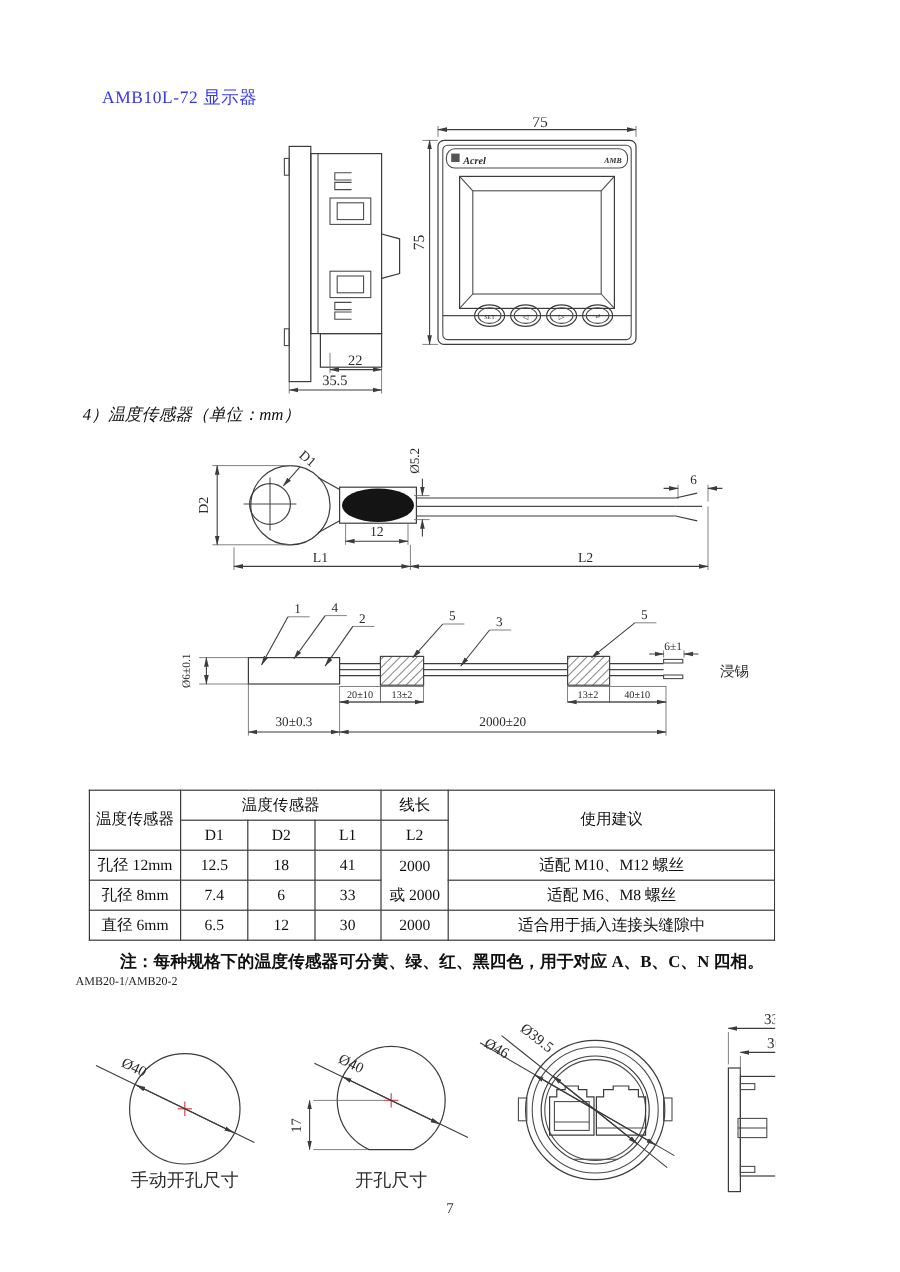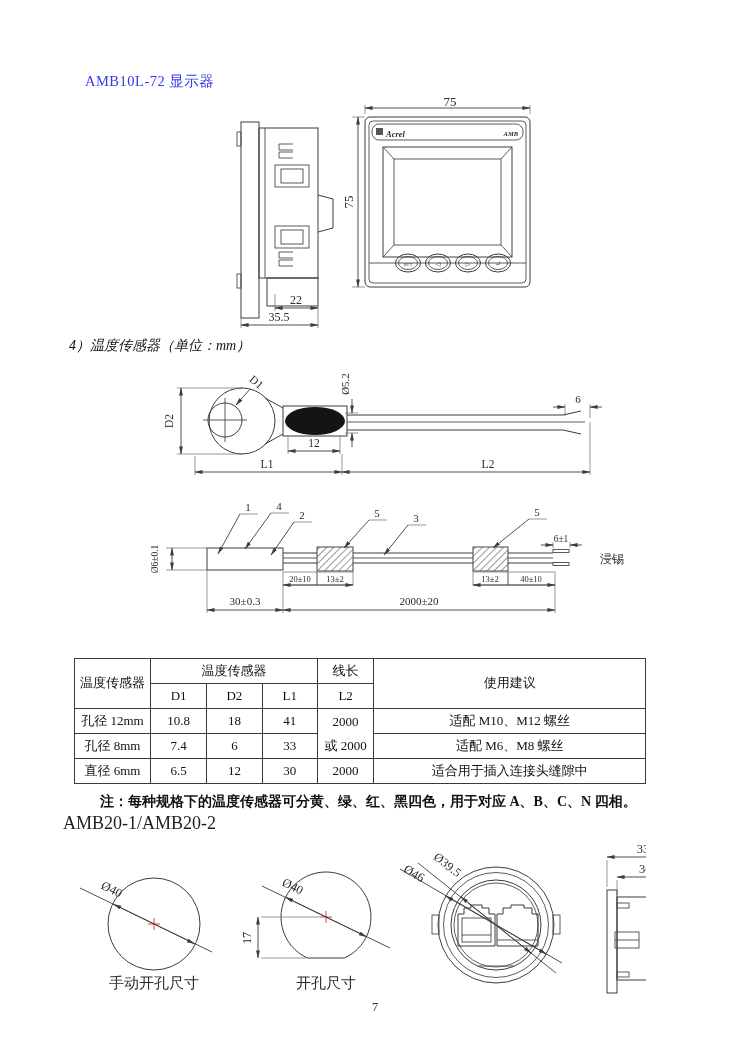--- a/index.html
+++ b/index.html
@@ -2,21 +2,21 @@
 <html><head>
 <meta charset="utf-8">
 <style>
   html,body{margin:0;padding:0;background:#fff;}
   .page{position:relative;width:646px;height:1060px;background:#fff;overflow:hidden;
         font-family:"Liberation Serif","DejaVu Serif",serif;color:#1f1f1f;}
   .abs{position:absolute;}
   .doc-title{left:85px;top:72px;font-size:14.5px;color:#3737ee;letter-spacing:0.5px;}
   .h-section{font-size:14px;color:#111;font-style:italic;}
   .note-line{left:63px;top:793px;font-size:14px;font-weight:bold;color:#111;margin-left:37px;}
-  .models-line{left:63px;top:813px;font-size:18px;}
+  .models-line{left:63px;top:813px;font-size:10px;}
   .page-num{left:0;top:1000px;width:750px;text-align:center;font-size:12.5px;color:#333;}
   
   table.spec{position:absolute;left:74px;top:630px;border-collapse:collapse;table-layout:fixed;
              font-size:13px;color:#111;margin-top:28px;}
   table.spec td{border:1px solid #3a3a3a;text-align:center;vertical-align:middle;padding:0 2px;
                 height:24px;line-height:1.15;}
   svg text{fill:#2b2b2b;font-family:"Liberation Serif","DejaVu Serif",serif;}
   svg .ln{stroke:#3c3c3c;stroke-width:1;fill:none;}
   svg .ln2{stroke:#4a4a4a;stroke-width:0.9;fill:none;}
   svg .ext{stroke:#6a6a6a;stroke-width:0.7;fill:none;}
@@ -253,21 +253,21 @@
       <td rowspan="2">使用建议</td>
     </tr>
     <tr>
       <td>D1</td>
       <td>D2</td>
       <td>L1</td>
       <td>L2</td>
     </tr>
     <tr>
       <td>孔径 12mm</td>
-      <td>10.8</td>
+      <td>12.5</td>
       <td>18</td>
       <td>41</td>
       <td rowspan="2" style="line-height:24px;">
         <span>2000</span><br>
         <span>或 2000</span>
       </td>
       <td>适配 M10、M12 螺丝</td>
     </tr>
     <tr>
       <td>孔径 8mm</td>

